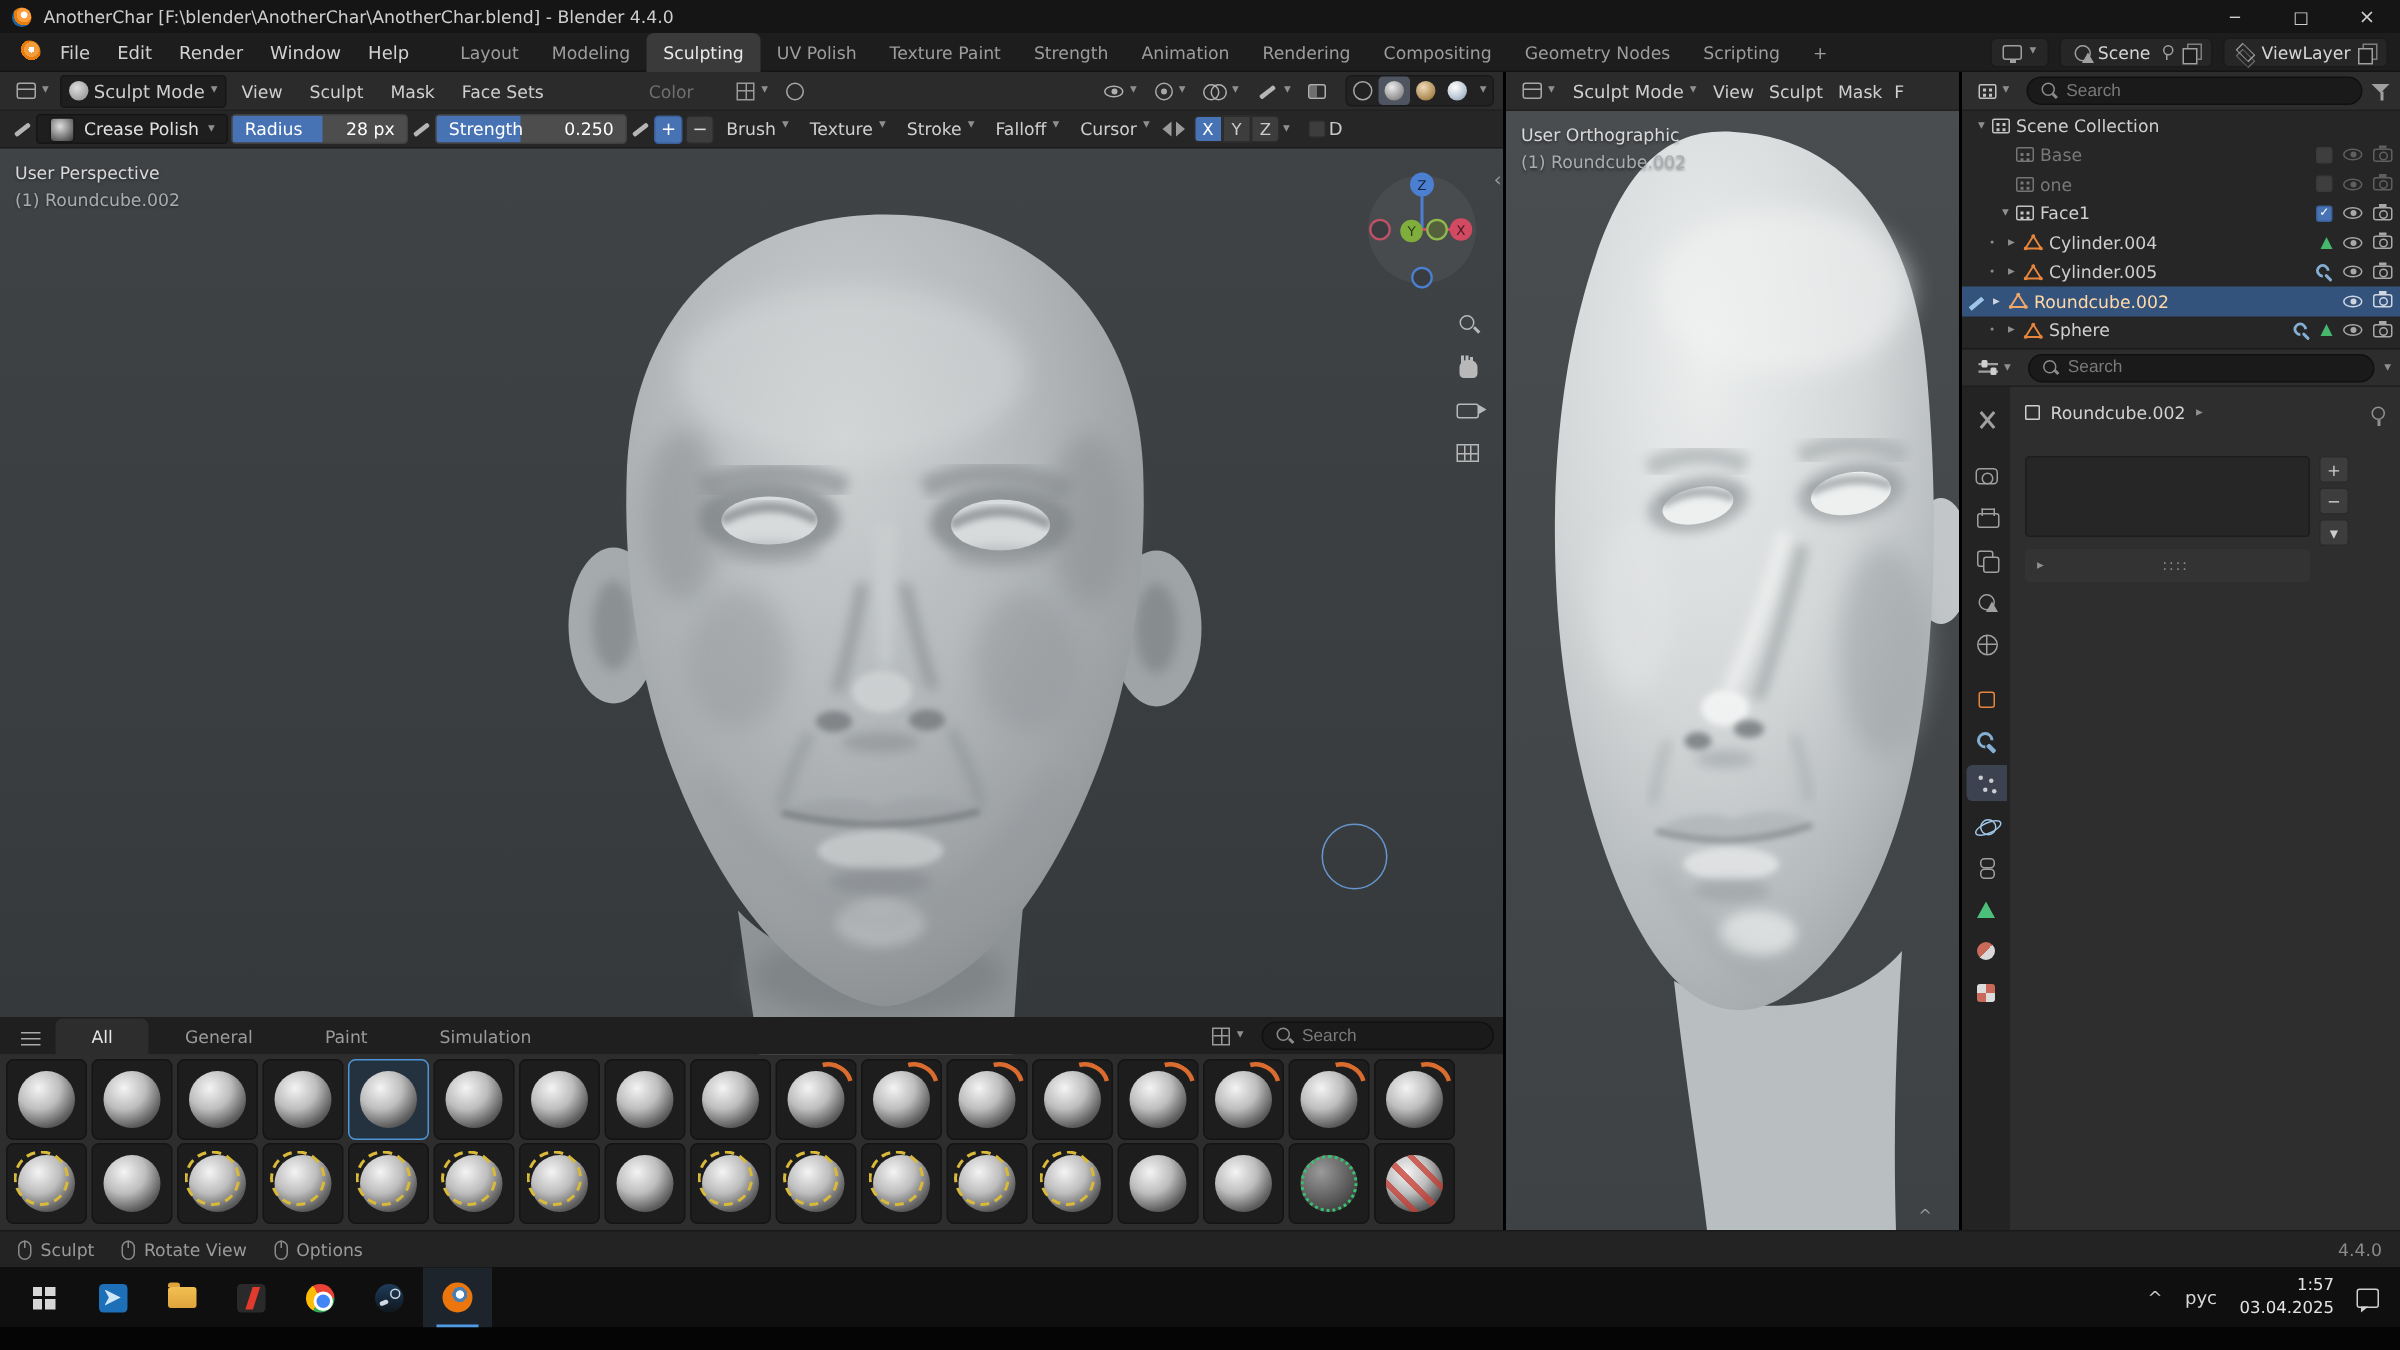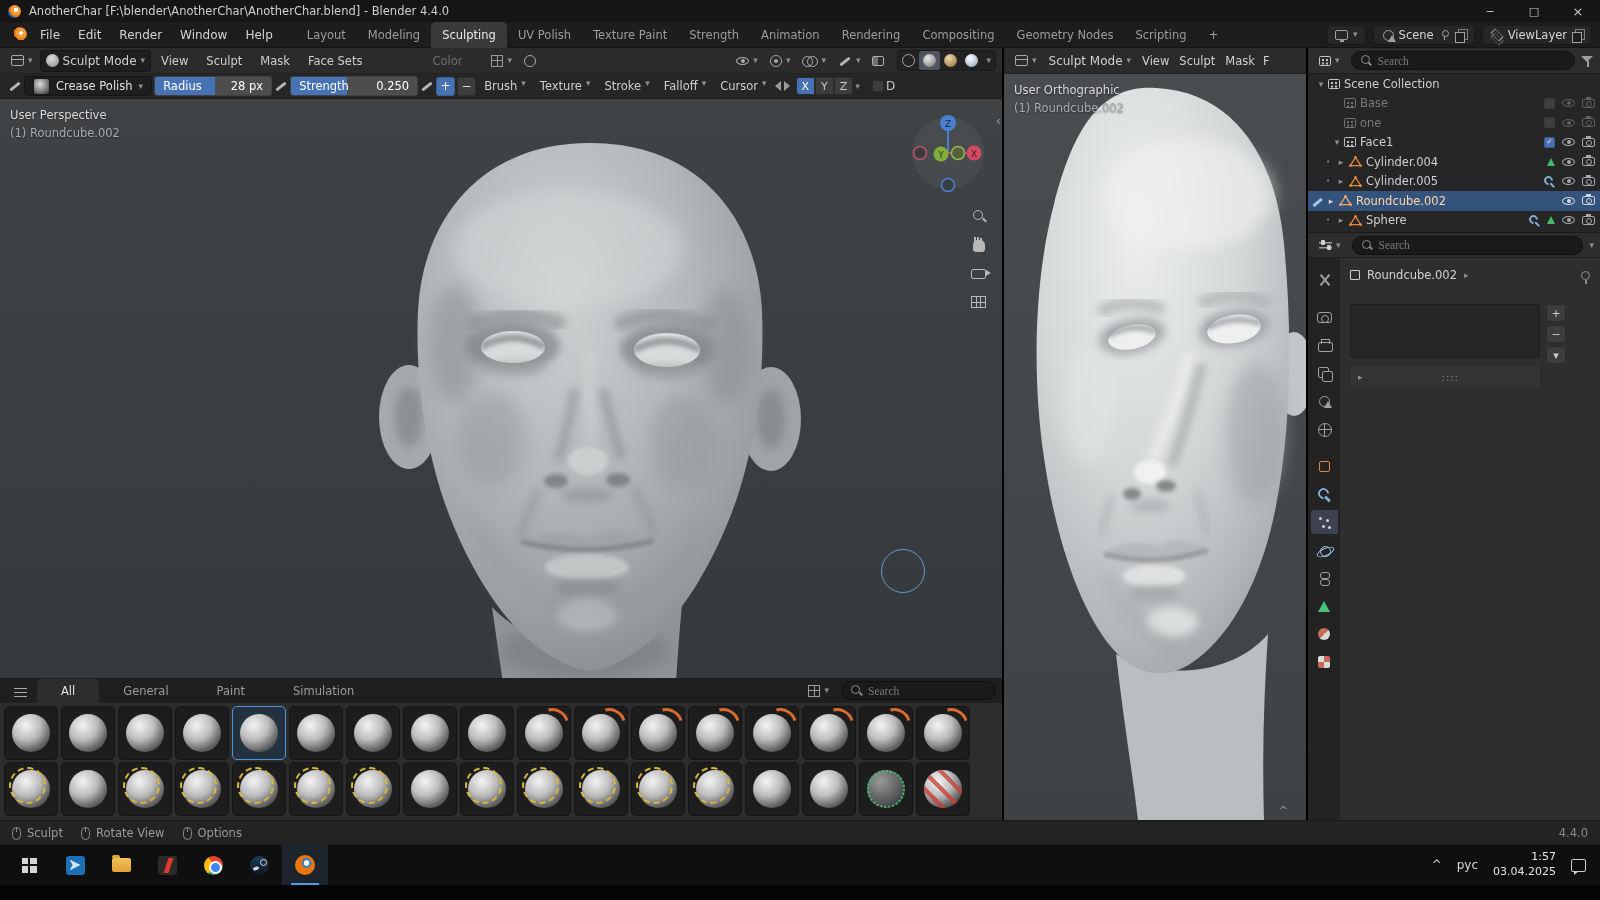--- a/index.html
+++ b/index.html
@@ -85,21 +85,21 @@
 .i-vgrid{width:15px;height:12px;border:1.2px solid #b8b8b8;background:linear-gradient(#b8b8b8,#b8b8b8) 33% 0/1px 100% no-repeat,linear-gradient(#b8b8b8,#b8b8b8) 66% 0/1px 100% no-repeat,linear-gradient(#b8b8b8,#b8b8b8) 0 50%/100% 1px no-repeat}
 
 .asset-shelf{position:absolute;left:0;bottom:0;width:1002px}
 .shelf-header{height:25px;background:#1f1f1f;display:flex;align-items:flex-end;padding:0 6px}
 .i-ham{width:13px;height:9px;margin:0 10px 6px 8px;border-top:1.5px solid #aaa;border-bottom:1.5px solid #aaa;position:relative}
 .i-ham::after{content:"";position:absolute;left:0;right:0;top:2.5px;height:1.5px;background:#aaa}
 .shelf-tab{padding:5px 24px;color:#9b9b9b;font-size:11.5px;border-radius:5px 5px 0 0}
 .shelf-tab.active{background:#2d2d2d;color:#e5e5e5}
 .shelf-right{margin-left:auto;display:flex;align-items:center;gap:7px;margin-bottom:3px}
 .search-box{display:flex;align-items:center;gap:6px;background:#1a1a1a;border:1px solid #101010;border-radius:10px;padding:2px 9px;height:19px}
-.search-box input{background:transparent;border:none;outline:none;color:#cfcfcf;font-size:11.5px;width:118px;font-family:Liberation Serif, serif}
+.search-box input{background:transparent;border:none;outline:none;color:#cfcfcf;font-size:11.5px;width:118px;font-family:Liberation Sans, sans-serif}
 .search-box input::placeholder{color:#7a7a7a}
 .brush-rows{background:#2d2d2d;padding:2px 2px 3px}
 .brush-row{display:flex;gap:3px;padding:1px 2px}
 .brush{width:54px;height:54px;background:#1d1d1d;border:1px solid #141414;border-radius:5px;position:relative;overflow:hidden}
 .brush.selected{border:1.5px solid #4f94d8;background:#24313f}
 .blob{position:absolute;inset:7px;border-radius:50%;background:radial-gradient(circle at 36% 30%,#f4f4f4,#bdbdbd 40%,#5f5f5f 72%,#2b2b2b 100%);display:block}
 .blob::after{content:"";position:absolute}
 .acc-orange::after{right:-6px;top:-6px;width:70%;height:70%;border:3px solid transparent;border-top:3px solid #d96c2e;border-radius:50%;transform:rotate(30deg)}
 .acc-yellow::after{left:-3px;top:-3px;width:88%;height:88%;border:2px dashed #d9b93a;border-radius:50%}
 .acc-green{background:radial-gradient(circle at 36% 30%,#9a9a9a,#555 60%,#222)}

